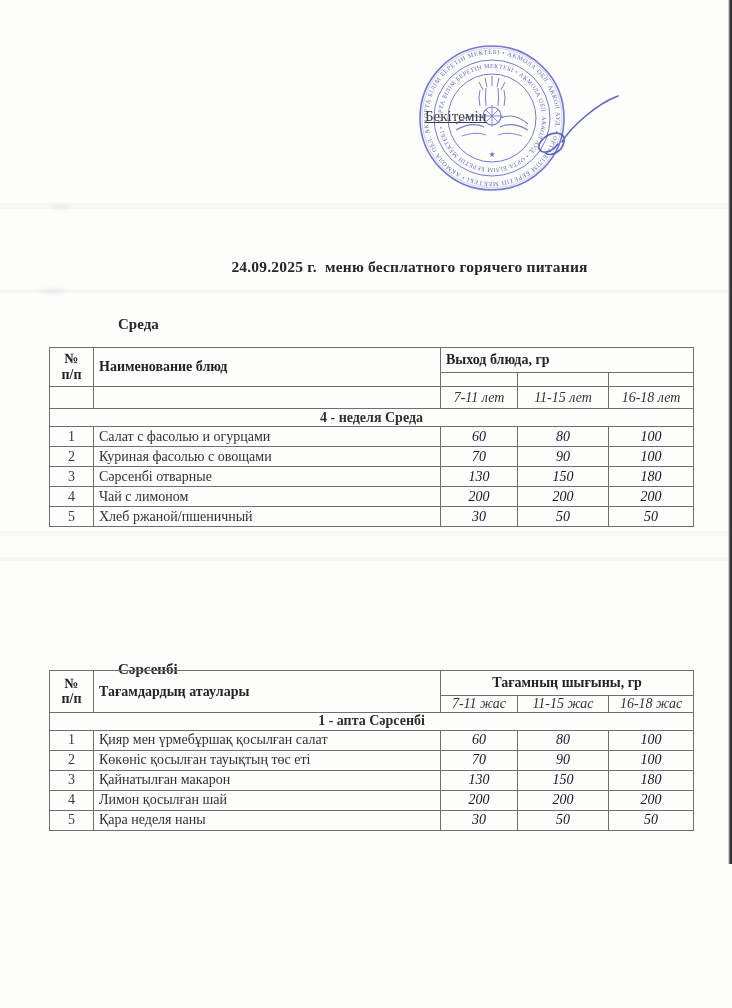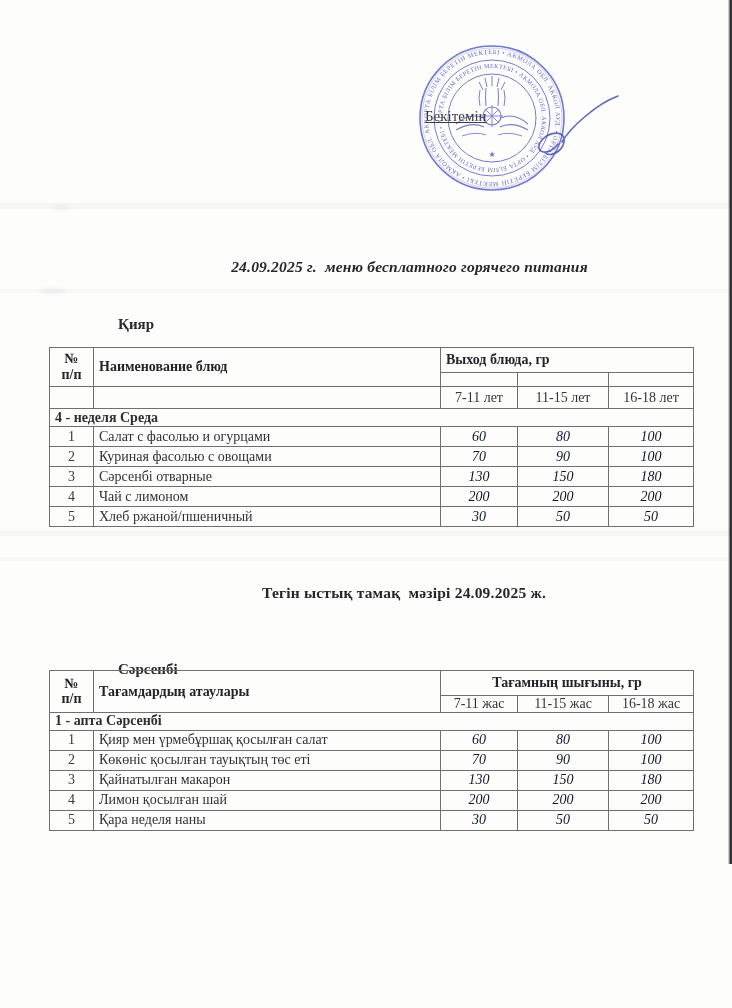--- a/index.html
+++ b/index.html
@@ -23,40 +23,40 @@
   .smudge{position:absolute;background:rgba(90,90,95,.07);border-radius:50%;filter:blur(2px);}
   
   .stamp{position:absolute;left:410px;top:36px;}
   .approve{position:absolute;left:425px;top:108px;font-size:15px;color:#3c3c46;text-decoration:underline;}
   .director-line{position:absolute;left:425px;top:143px;font-size:15px;color:#34343c;white-space:nowrap;}
   .sig-line{display:inline-block;width:66px;border-bottom:1.3px solid #3a3a44;height:13px;margin:0 2px;}
   .signature{position:absolute;left:528px;top:92px;}
   
   .title{position:absolute;left:0;width:100%;text-align:center;font-weight:bold;
     font-size:15.5px;color:#27272b;white-space:pre-wrap;letter-spacing:.2px;}
-  .title-ru{top:258px;padding-left:87px;box-sizing:border-box;font-style:italic;}
+  .title-ru{top:258px;padding-left:87px;box-sizing:border-box;}
   .title-kz{top:584px;padding-left:76px;box-sizing:border-box;}
   .daylabel{position:absolute;left:118px;font-weight:bold;font-size:15px;color:#2a2a2e;}
   .day-ru{top:316px;}
   .day-kz{top:661px;}
   
   table.menu{position:absolute;left:49px;width:644px;border-collapse:collapse;table-layout:fixed;}
   .t-ru{top:347px;}
   .t-kz{top:670px;}
   table.menu td{border:1px solid #6f6f72;padding:0 5px;font-size:14px;line-height:1.12;
     overflow:hidden;white-space:nowrap;}
   col.c-no{width:44px;}col.c-name{width:347px;}col.c-a1{width:77px;}col.c-a2{width:91px;}col.c-a3{width:85px;}
   td.hdr{font-weight:bold;color:#242428;}
   td.no-hdr{text-align:center;font-size:13.5px;line-height:1.15;}
   tr.r-group td{height:24px;}
   tr.r-empty td{height:13px;}
   tr.r-age td{height:21px;}
   tr.r-age-slim td{height:15px;}
-  td.age{text-align:center;font-size:13.5px;color:#333338;}
-  tr.r-week td{height:17px;text-align:left;font-weight:bold;border-left:1px solid #6f6f72;border-right:1px solid #6f6f72;}
+  td.age{font-style:italic;text-align:center;font-size:13.5px;color:#333338;}
+  tr.r-week td{height:17px;text-align:center;font-weight:bold;border-left:1px solid #6f6f72;border-right:1px solid #6f6f72;}
   tr.r-data td{height:19px;}
   td.num{text-align:center;font-size:13.5px;color:#3a3a40;}
   td.val{text-align:center;font-style:italic;font-size:13.5px;color:#0f172a;}
   td.dish{color:#303036;}
 </style>
 </head>
 <body>
 
 <div class="page">
 
@@ -102,21 +102,21 @@
   </svg>
 
   <div class="approve">Бекітемін</div>
 
 
   <svg class="signature" width="140" height="80" viewBox="0 0 140 80" aria-hidden="true">
     <path d="M30,52 c-10,14 -26,8 -16,-4 c8,-9 24,-10 22,2 c-2,10 -14,16 -20,10 M34,50 c8,-14 34,-38 56,-46" stroke="#434db4" stroke-width="1.6" fill="none" opacity="0.85" stroke-linecap="round"></path>
   </svg>
 
   <div class="title title-ru">24.09.2025 г.  меню бесплатного горячего питания</div>
-  <div class="daylabel day-ru">Қияр</div>
+  <div class="daylabel day-ru">Среда</div>
 
   <table class="menu t-ru">
     <colgroup>
         <col class="c-no">
         <col class="c-name">
         <col class="c-a1">
         <col class="c-a2">
         <col class="c-a3">
       </colgroup>
     <tbody>
@@ -174,21 +174,20 @@
     <tr class="r-data">
       <td class="num">5</td>
       <td class="dish">Хлеб ржаной/пшеничный</td>
       <td class="val">30</td>
       <td class="val">50</td>
       <td class="val">50</td>
     </tr>
   </tbody>
     </table>
 
-  <div class="title title-kz">Тегін ыстық тамақ  мәзірі 24.09.2025 ж.</div>
   <div class="daylabel day-kz">Сәрсенбі</div>
 
   <table class="menu t-kz">
     <colgroup>
         <col class="c-no">
         <col class="c-name">
         <col class="c-a1">
         <col class="c-a2">
         <col class="c-a3">
       </colgroup>

